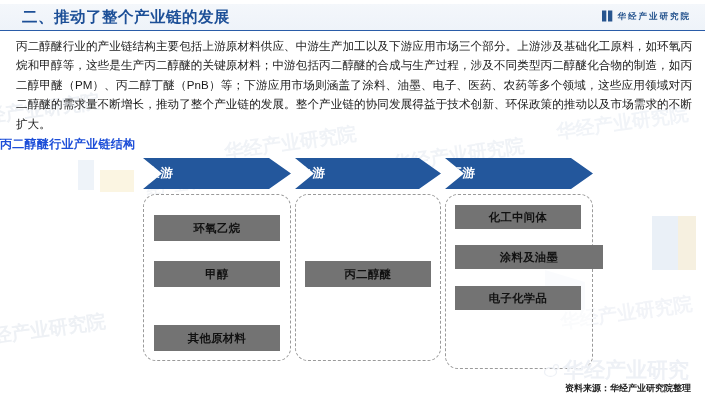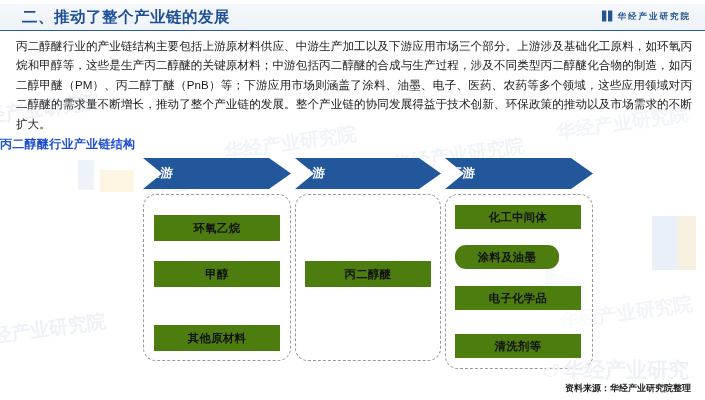--- a/index.html
+++ b/index.html
@@ -84,35 +84,35 @@
 
   .dashbox {
     position: absolute; border: 1.2px dashed #9a9a9a; border-radius: 13px;
     background: rgba(255,255,255,0.6);
   }
   .db1 { left: 143px; top: 194px; width: 148px; height: 167px; }
   .db2 { left: 295px; top: 194px; width: 146px; height: 167px; }
   .db3 { left: 445px; top: 194px; width: 148px; height: 175px; }
 
   .node {
-    position: absolute; background: #4d7c0f; color: #111111;
+    position: absolute; background: #737373; color: #111111;
     font-size: 11.3px; font-weight: bold;
     display: flex; align-items: center; justify-content: center;
     letter-spacing: .4px;
   }
 
   
   .n-u0 { left: 154px; top: 215px; width: 126px; height: 26px; }
   .n-u1 { left: 154px; top: 261px; width: 126px; height: 26px; }
   .n-u2 { left: 154px; top: 325px; width: 126px; height: 26px; }
   
   .n-m0 { left: 305px; top: 261px; width: 126px; height: 26px; }
   
   .n-d0 { left: 455px; top: 205px; width: 126px; height: 24px; }
-  .n-d1 { left: 455px; top: 245px; width: 104px; height: 24px; border-radius: 11px; }
+  .n-d1 { left: 455px; top: 245px; width: 148px; height: 24px; }
   .n-d2 { left: 455px; top: 286px; width: 126px; height: 24px; }
   .n-d3 { left: 455px; top: 334px; width: 126px; height: 24px; }
 
   
   .source {
     position: absolute; right: 14px; bottom: 5px;
     font-size: 9px; color: #222; font-weight: bold; white-space: nowrap; text-align: center;
   }
   .weibo-wm {
     position: absolute; right: 16px; bottom: 16px;
@@ -174,21 +174,20 @@
 
   <div class="node n-u0">环氧乙烷</div>
   <div class="node n-u1">甲醇</div>
   <div class="node n-u2">其他原材料</div>
 
   <div class="node n-m0">丙二醇醚</div>
 
   <div class="node n-d0">化工中间体</div>
   <div class="node n-d1">涂料及油墨</div>
   <div class="node n-d2">电子化学品</div>
-  <div class="node n-d3">清洗剂等</div>
 
   <div class="weibo-wm">
     <span>
       <svg width="15" height="13" viewBox="0 0 15 13" aria-hidden="true">
         <ellipse cx="6.5" cy="8" rx="6" ry="4.4" fill="none" stroke="#eef1f6" stroke-width="1.2"></ellipse>
         <circle cx="12" cy="3" r="2.4" fill="none" stroke="#eef1f6" stroke-width="1.2"></circle>
       </svg>
     </span>
     <span>华经产业研究</span>
   </div>

